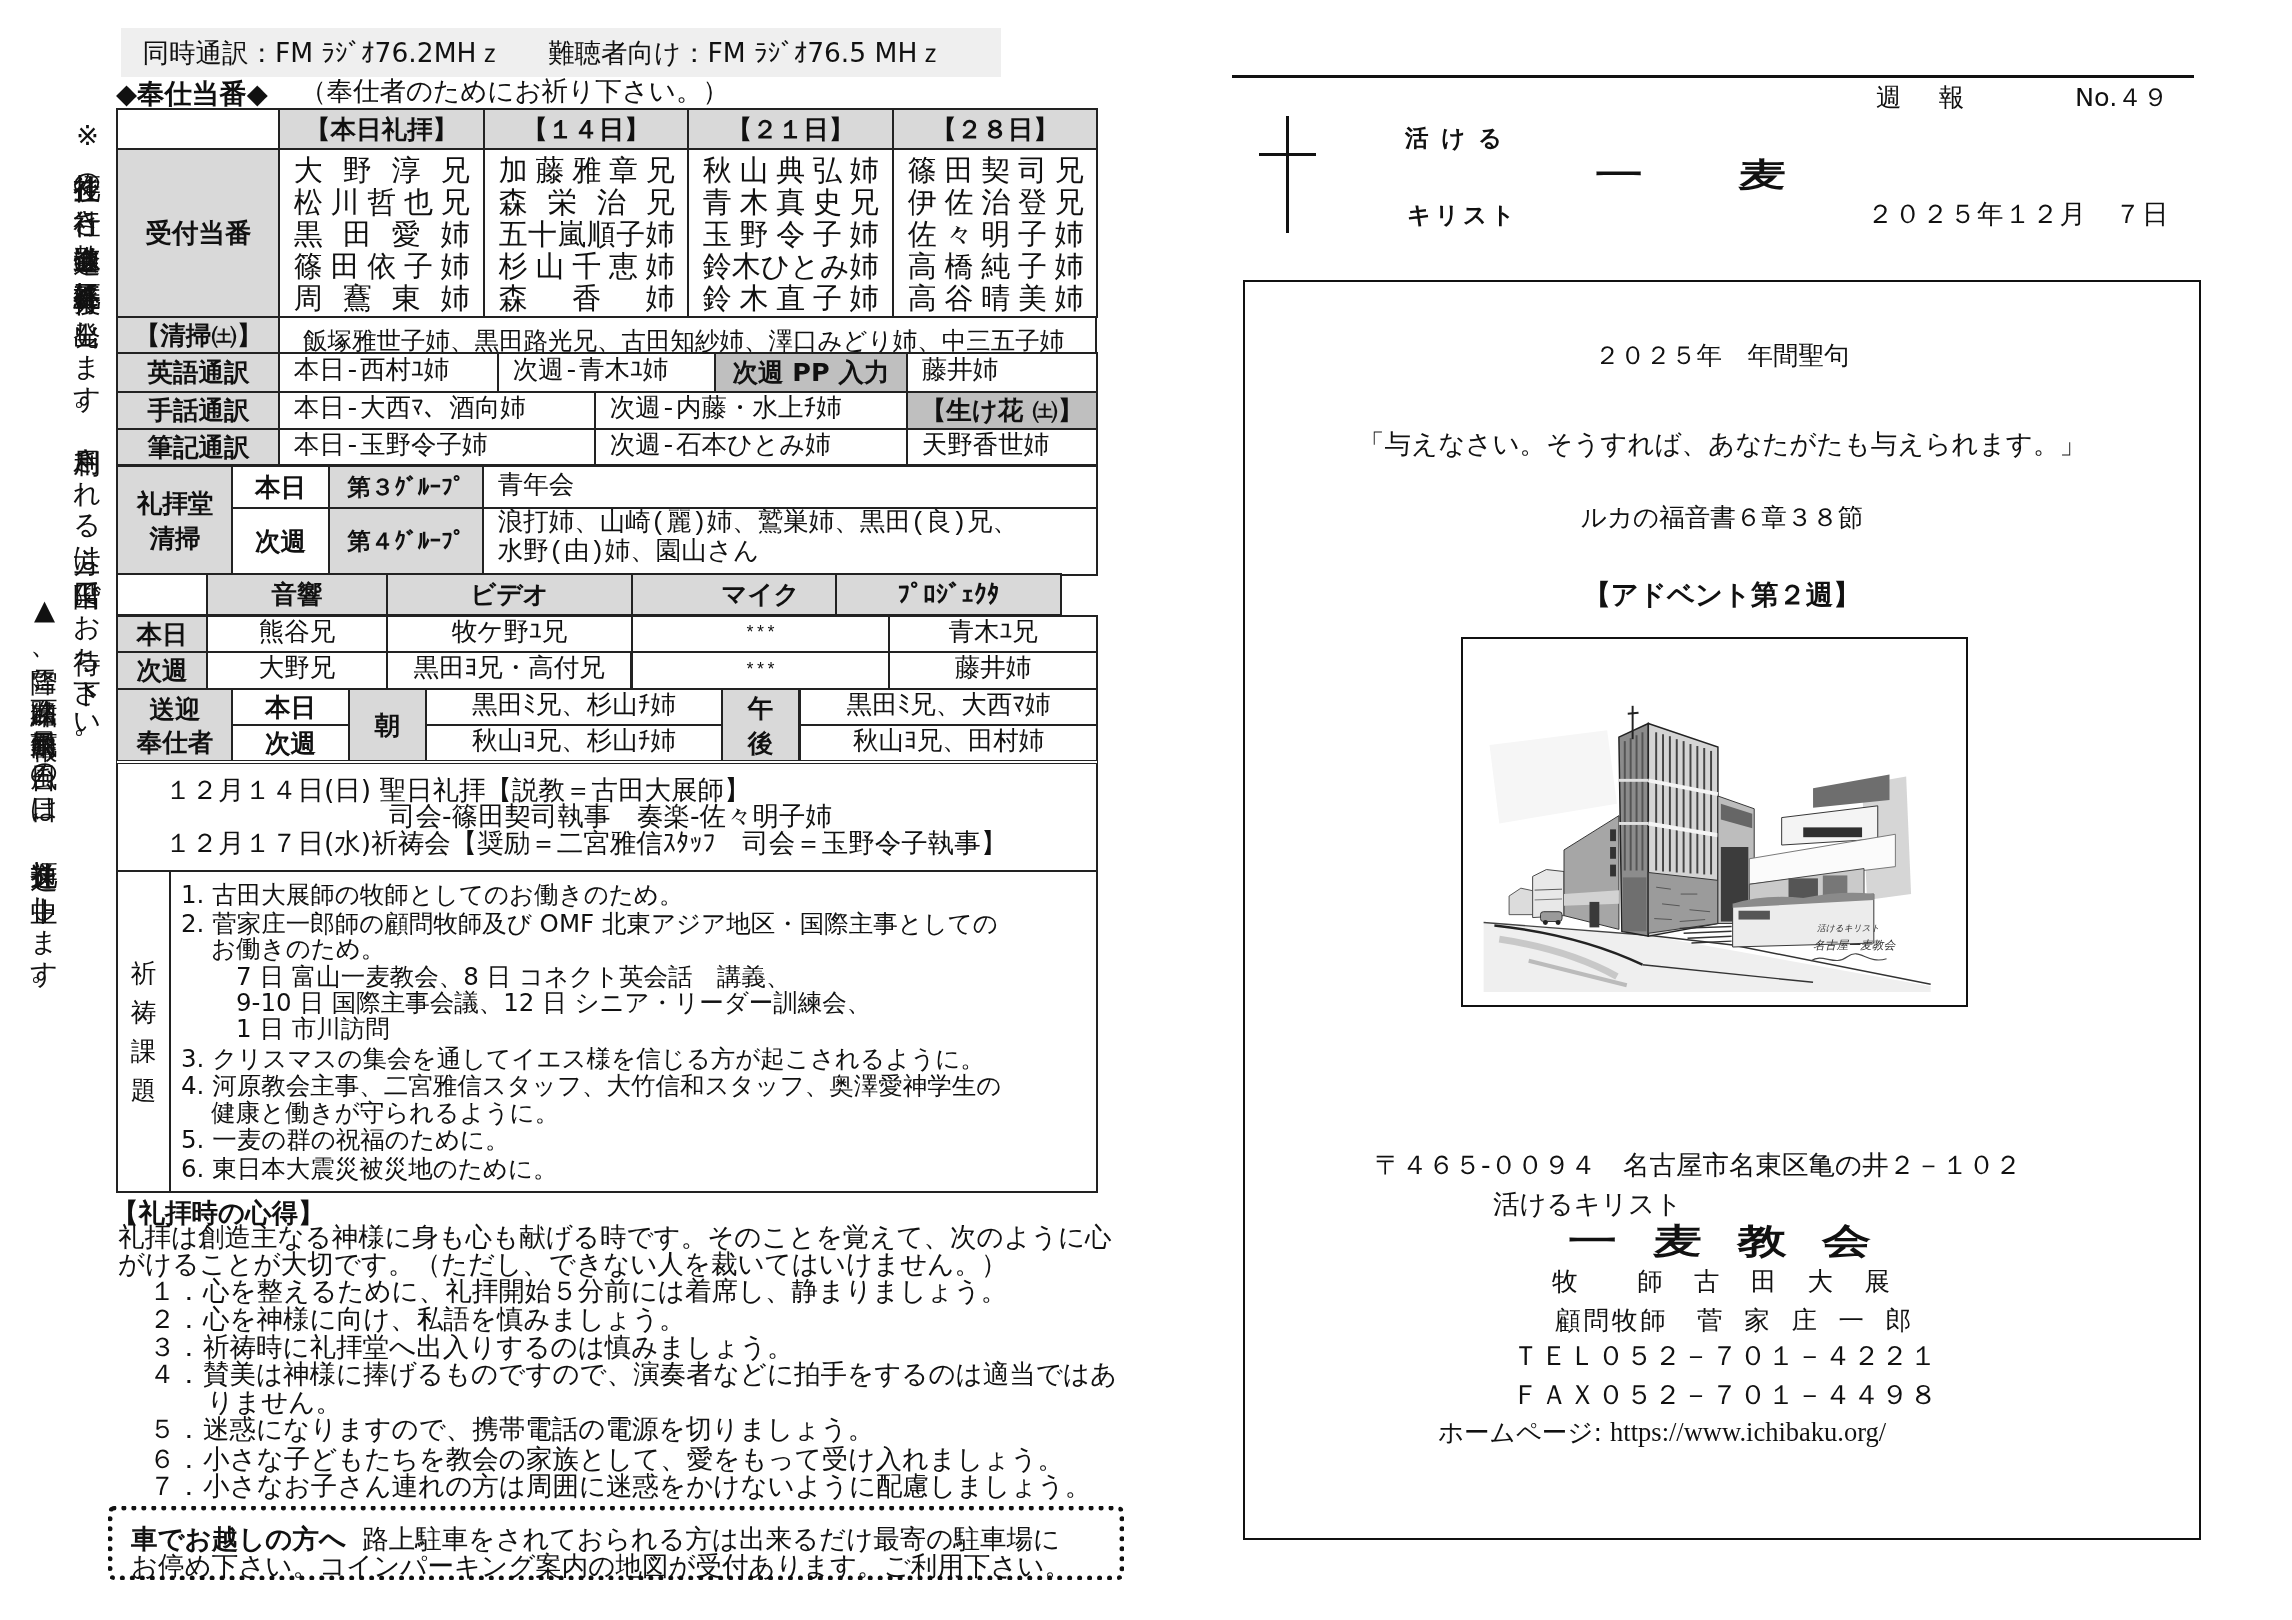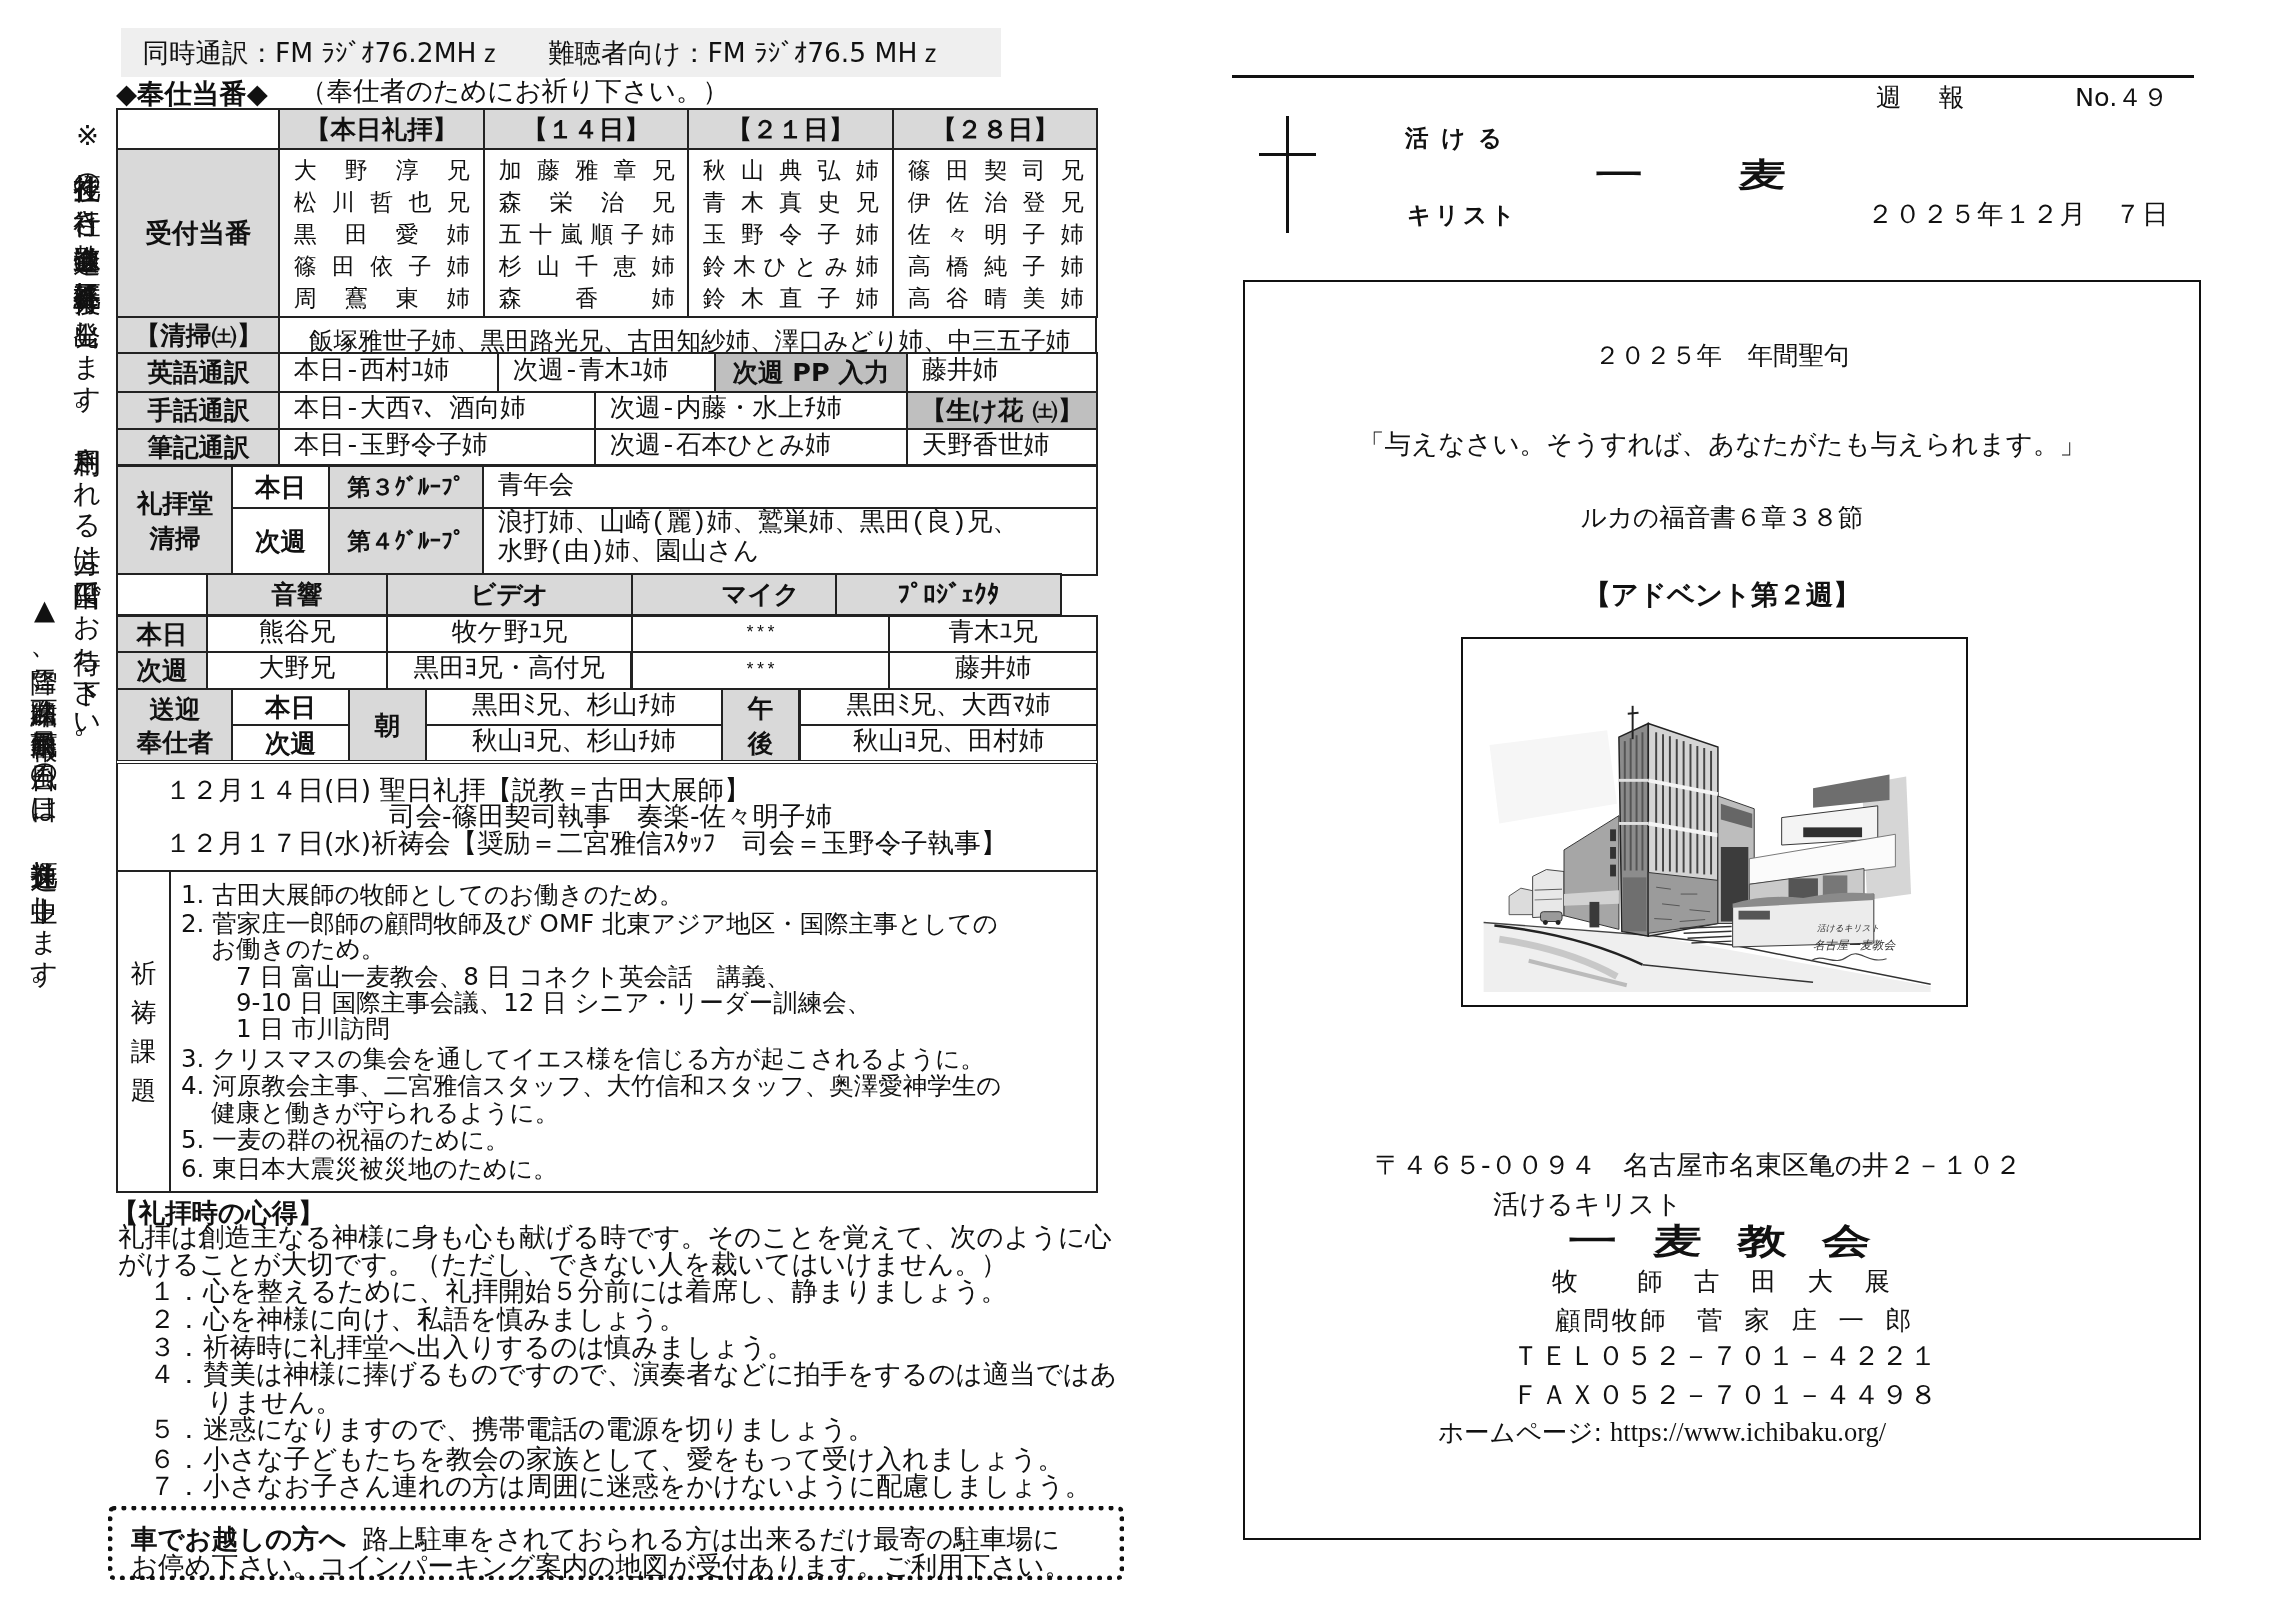--- a/index.html
+++ b/index.html
@@ -8,21 +8,21 @@
 .tx{position:absolute;white-space:nowrap;line-height:27.4px}
 .f24{font-size:23.5px}.f25{font-size:24.5px}.f26{font-size:25.5px}.f27{font-size:26.5px}.f28{font-size:27.4px}
 .serif{font-family:Liberation Mono, monospace}
 .b{font-weight:bold}
 .cell{position:absolute;border:2px solid #222;display:flex;align-items:center;justify-content:center;white-space:nowrap;font-size:25.5px;line-height:1.2;background:#fff;overflow:hidden}
 .g{background:#d9d9d9}
 .dg{background:#bfbfbf}
 .l{justify-content:flex-start;padding-left:13.7px}
 .col{flex-direction:column}
 .names{flex-direction:column;align-items:flex-start;justify-content:flex-start;padding:3.9px 0 0 13.7px}
-.nm{width:176px;font-size:23px;line-height:32px;text-align:justify;text-align-last:justify;text-justify:inter-character;font-family:"DejaVu Serif",serif}
+.nm{width:176px;font-size:29px;line-height:32px;text-align:justify;text-align-last:justify;text-justify:inter-character;font-family:"DejaVu Serif",serif}
 .banner{position:absolute;left:121px;top:28px;width:880px;height:49px;background:#efefef}
 .vert{position:absolute;writing-mode:vertical-rl;font-size:27.4px;letter-spacing:1px;line-height:29px;white-space:nowrap;font-family:"DejaVu Sans",sans-serif}
 .tri{display:inline-block;margin-inline-end:20.6px}
 .box{position:absolute;border:2px solid #222;background:#fff}
 .sched{border-top:4.9px double #222;border-bottom:4.9px double #222}
 .dots{position:absolute;border:5.9px dotted #111;border-radius:5.9px}
 .rule{position:absolute;background:#111}
 .frame{position:absolute;border:2.9px solid #111}
 .center{text-align:center}
 .stretch{display:inline-block;transform:scaleX(1.45);transform-origin:left center}
@@ -75,21 +75,21 @@
 </div>
 <div class="cell names" style="left:892px;top:148px;width:206px;height:170px">
   <div class="nm">篠田契司兄</div>
   <div class="nm">伊佐治登兄</div>
   <div class="nm">佐々明子姉</div>
   <div class="nm">高橋純子姉</div>
   <div class="nm">高谷晴美姉</div>
 </div>
 
 <div class="cell g b" style="left:116px;top:316px;width:165px;height:38px">【清掃㈯】</div>
-<div class="cell l serif" style="left:278px;top:316px;width:819px;height:54px;font-size:24.5px;padding-left:29px">飯塚雅世子姉、黒田路光兄、古田知紗姉、澤口みどり姉、中三五子姉</div>
+<div class="cell l serif" style="left:278px;top:316px;width:819px;height:54px;font-size:24.5px;padding-left:23px">飯塚雅世子姉、黒田路光兄、古田知紗姉、澤口みどり姉、中三五子姉</div>
 
 <div class="cell g b" style="left:116px;top:352px;width:165px;height:41px">英語通訳</div>
 <div class="cell l serif" style="left:278px;top:352px;width:221px;height:41px">本日-西村ﾕ姉</div>
 <div class="cell l serif" style="left:497px;top:352px;width:219px;height:41px">次週-青木ﾕ姉</div>
 <div class="cell dg b" style="left:714px;top:352px;width:194px;height:41px">次週 PP 入力</div>
 <div class="cell l serif" style="left:906px;top:352px;width:192px;height:41px">藤井姉</div>
 
 <div class="cell g b" style="left:116px;top:391px;width:165px;height:39px">手話通訳</div>
 <div class="cell l serif" style="left:278px;top:391px;width:318px;height:39px">本日-大西ﾏ、酒向姉</div>
 <div class="cell l serif" style="left:594px;top:391px;width:314px;height:39px">次週-内藤・水上ﾁ姉</div>

